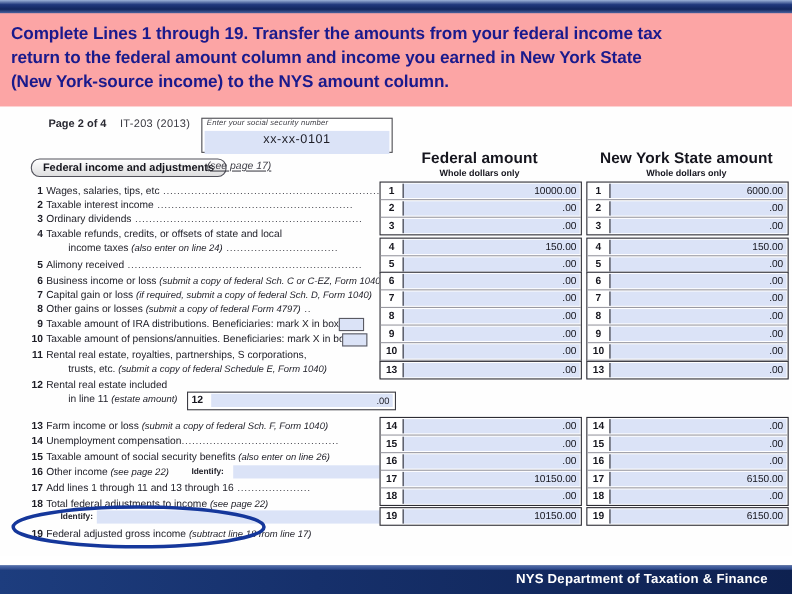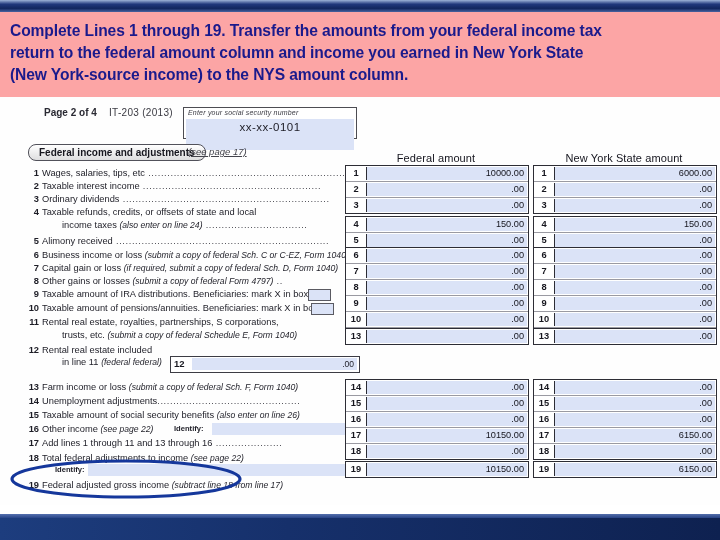--- a/index.html
+++ b/index.html
@@ -42,38 +42,38 @@
   
   #ssnbox{
     position:absolute;left:183px;top:10px;width:172px;height:30px;
     border:1px solid #4c4c52;background:#ffffff;
   }
   #ssnlabel{
     position:absolute;left:4px;top:1px;font-size:7px;color:#3a3a42;
     font-style:italic;letter-spacing:.2px;
   }
   #ssnfield{
-    position:absolute;left:2px;top:11px;right:2px;height:31px;
+    position:absolute;left:2px;top:11px;right:2px;height:21px;
     background:#dbe3f7;color:#1d1d26;font-size:11.5px;
     text-align:center;line-height:17px;letter-spacing:.5px;
   }
 
   
   #secbanner{
     position:absolute;left:28px;top:47px;height:15px;
     padding:0 10px;border:1px solid #51515a;border-radius:8px;
     background:linear-gradient(to bottom,#ffffff,#dededf);
     font-size:10px;font-weight:bold;color:#17171f;line-height:15px;
     white-space:nowrap;
   }
   #secnote{left:172px;top:49px;font-size:9.5px;font-style:italic;color:#44444c;text-decoration:underline;}
 
   
   .colhead{position:absolute;text-align:center;color:#15151e;}
-  .colhead .t1{font-size:11px;font-weight:normal;letter-spacing:.1px;margin-top:17px;}
+  .colhead .t1{font-size:14px;font-weight:bold;letter-spacing:.1px;}
   .colhead .t2{font-size:8.2px;font-weight:bold;margin-top:2px;}
   #colhead-fed{left:345px;top:38px;width:182px;}
   #colhead-nys{left:533px;top:38px;width:182px;}
 
   
   .dl{position:absolute;left:24px;font-size:9.3px;color:#1d1d26;white-space:nowrap;}
   .dl .n{display:inline-block;width:15px;text-align:right;font-weight:bold;margin-right:3px;}
   .dl .it{font-style:italic;font-size:8.6px;}
   .dl .dots{letter-spacing:.6px;color:#44444c;}
   .b{font-weight:normal;}
@@ -177,31 +177,31 @@
   <div class="dl" style="top:153px"><span class="n">6</span><span>Business income or loss</span> <span class="it">(submit a copy of federal Sch. C or C-EZ, Form 1040)</span></div>
   <div class="dl" style="top:166px"><span class="n">7</span><span>Capital gain or loss</span> <span class="it">(if required, submit a copy of federal Sch. D, Form 1040)</span></div>
   <div class="dl" style="top:179px"><span class="n">8</span><span>Other gains or losses</span> <span class="it">(submit a copy of federal Form 4797)</span><span class="dots"> ..</span></div>
   <div class="dl" style="top:192px"><span class="n">9</span><span>Taxable amount of IRA distributions. Beneficiaries: mark X in box</span></div>
   <div class="xbox" style="left:308px;top:192px"></div>
   <div class="dl" style="top:206px"><span class="n">10</span><span>Taxable amount of pensions/annuities. Beneficiaries: mark X in box</span></div>
   <div class="xbox" style="left:311px;top:206px"></div>
   <div class="dl" style="top:220px"><span class="n">11</span><span>Rental real estate, royalties, partnerships, S corporations,</span></div>
   <div class="dl" style="top:233px;left:62px"><span>trusts, etc.</span> <span class="it">(submit a copy of federal Schedule E, Form 1040)</span></div>
   <div class="dl" style="top:248px"><span class="n">12</span><span>Rental real estate included</span></div>
-  <div class="dl" style="top:260px;left:62px"><span>in line 11</span> <span class="it">(federal federal)</span></div>
+  <div class="dl" style="top:260px;left:62px"><span>in line 11</span> <span class="it">(estate amount)</span></div>
 
   <div id="l12box">
     <div id="l12num">12</div>
     <div id="l12fill">
       <div id="l12cents">.00</div>
     </div>
   </div>
 
   <div class="dl" style="top:285px"><span class="n">13</span><span>Farm income or loss</span> <span class="it">(submit a copy of federal Sch. F, Form 1040)</span></div>
-  <div class="dl" style="top:299px"><span class="n">14</span><span>Unemployment adjustments</span><span class="dots">.............................................</span></div>
+  <div class="dl" style="top:299px"><span class="n">14</span><span>Unemployment compensation</span><span class="dots">.............................................</span></div>
   <div class="dl" style="top:313px"><span class="n">15</span><span>Taxable amount of social security benefits</span> <span class="it">(also enter on line 26)</span></div>
   <div class="dl" style="top:327px"><span class="n">16</span><span>Other income</span> <span class="it">(see page 22)</span></div>
   <div class="dl it" style="top:327px;left:174px;font-weight:bold;font-size:7.6px">Identify:</div>
   <div class="idfield" style="left:212px;top:326px;width:146px;height:12px"></div>
   <div class="dl" style="top:341px"><span class="n">17</span><span>Add lines <b class="b">1 through 11</b> and <b class="b">13 through 16</b></span><span class="dots"> .....................</span></div>
   <div class="dl" style="top:356px"><span class="n">18</span><span>Total federal adjustments to income</span> <span class="it">(see page 22)</span></div>
   <div class="dl it" style="top:368px;left:55px;font-weight:bold;font-size:7.6px">Identify:</div>
   <div class="idfield" style="left:88px;top:367px;width:270px;height:12px"></div>
   <div class="dl" style="top:383px"><span class="n">19</span><b class="b">Federal adjusted gross income</b> <span class="it">(subtract line 18 from line 17)</span></div>
 
@@ -376,13 +376,14 @@
     </div>
 
   <svg id="ellipse" viewBox="0 0 236 42">
     <ellipse cx="118" cy="21" rx="114" ry="18" fill="none" stroke="#15379b" stroke-width="3.2"></ellipse>
   </svg>
 </div>
 
 <div id="botgrad2"></div>
 <div id="footer">
   <div id="footer-sheen" style="top:0"></div>
+  <div id="footer-txt">NYS Department of Taxation &amp; Finance</div>
 </div>
 
 </body></html>

